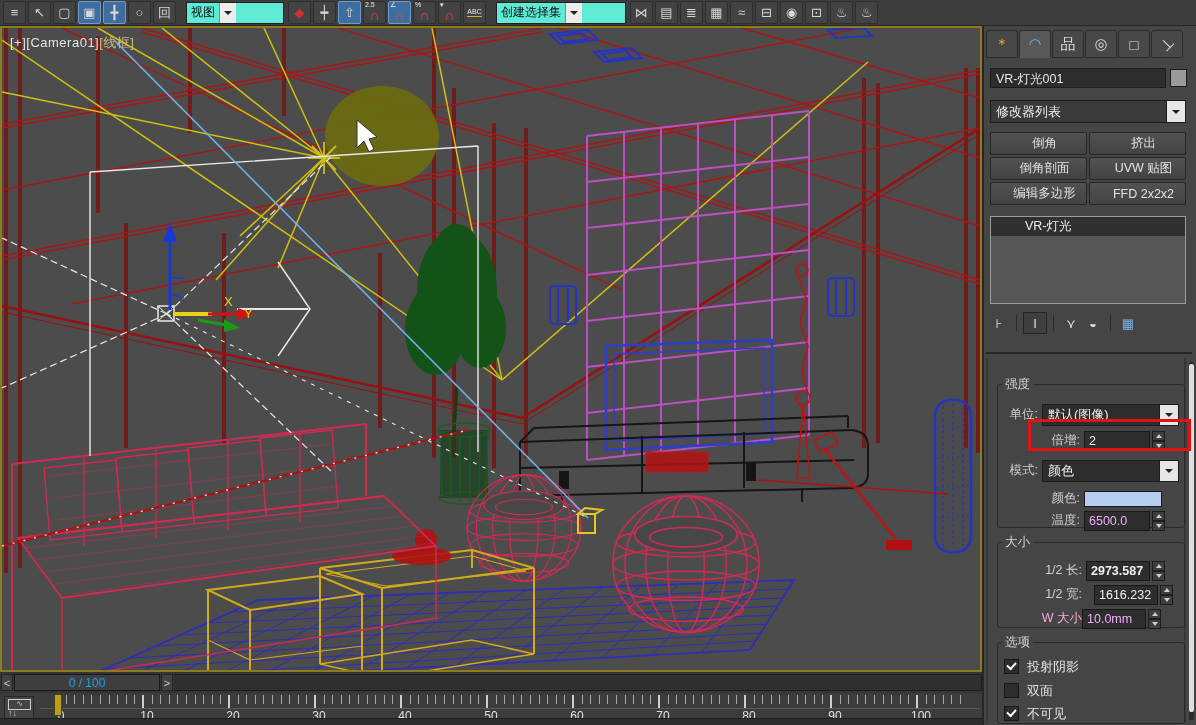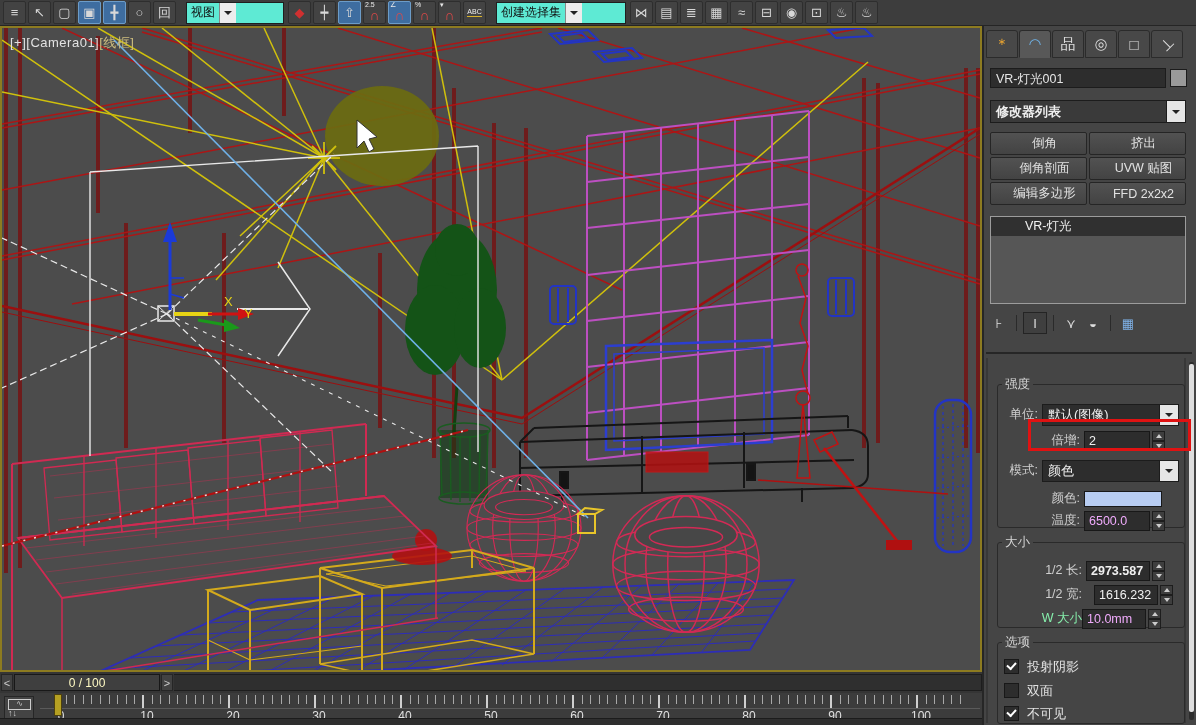--- a/index.html
+++ b/index.html
@@ -27,21 +27,21 @@
   
   #viewport{position:absolute;left:0;top:26px;width:982px;height:646px;background:#4c4c4c;
             border:2px solid #8d7b20;box-sizing:border-box;}
   #vplabel{position:absolute;left:8px;top:6px;font-size:13px;letter-spacing:.5px;z-index:5;}
   #vplabel .lw{color:#e2e2e2;} #vplabel .wf{color:#cdbd7e;}
   
   #timeslider{position:absolute;left:0;top:672px;width:982px;height:21px;background:#353535;
               border-bottom:1px solid #1d1d1d;display:flex;align-items:center;}
   .ts-btn{width:12px;height:17px;margin:0 1px;background:#424242;border:1px solid #262626;color:#ccc;
           display:flex;align-items:center;justify-content:center;font-size:11px;box-sizing:border-box;}
-  #ts-bar{width:146px;height:17px;background:#3f3f3f;border:1px solid #181818;color:#fef9c3;
+  #ts-bar{width:146px;height:17px;background:#3f3f3f;border:1px solid #181818;color:#0ea5e9;
           display:flex;align-items:center;justify-content:center;font-size:12px;box-sizing:border-box;}
   #ts-track{flex:1;height:17px;background:#2f2f2f;border:1px solid #1d1d1d;border-left:none;box-sizing:border-box;}
   
   #trackbar{position:absolute;left:0;top:693px;width:982px;height:32px;background:#3c3c3c;}
   #tb-mini{position:absolute;left:4px;top:3px;width:30px;height:24px;background:#444;border:1px solid #262626;
            box-sizing:border-box;color:#ddd;}
   #tb-mini .wave{position:absolute;left:3px;top:2px;width:21px;height:9px;border:1px solid #ccc;font-size:8px;
                  line-height:7px;text-align:center;color:#ccc;}
   #tb-mini .arrows{position:absolute;left:3px;top:12px;font-size:9px;line-height:9px;color:#ccc;}
   #ruler{position:absolute;left:40px;top:0;width:940px;height:32px;}
@@ -497,21 +497,21 @@
         <div class="ptab">
           <span class="glyph-rot45" style="color: rgb(221, 221, 221);">⊤</span>
         </div>
       </div>
 
     <div class="nm-row">
       <div id="obj-name">VR-灯光001</div>
       <div id="obj-color" style="background: rgb(154, 154, 154);"></div>
     </div>
 
-    <div class="dd-row" style="left:6px;top:74px;font-weight:bold;">
+    <div class="dd-row" style="left:6px;top:74px;">
       <div class="dd-field" style="width:177px;">修改器列表</div>
       <div class="dd-arrow">
           <span class="caret"></span>
         </div>
     </div>
 
     <div id="mod-buttons">
       <div class="mbtn">倒角</div>
       <div class="mbtn">挤出</div>
       <div class="mbtn">倒角剖面</div>
@@ -612,21 +612,21 @@
       <div class="spin">
           <div>
             <span class="tri-up"></span>
           </div>
           <div>
             <span class="tri-dn"></span>
           </div>
         </div>
     </div>
     <div class="prow" style="left:14px;top:576px;">
-      <span class="plabel dim" style="width:84px;color:#86efac">W 大小</span>
+      <span class="plabel dim" style="width:84px;color:#f9a8d4">W 大小</span>
       <div class="pfield dim" style="width:64px;margin-left:0">10.0mm</div>
       <div class="spin">
           <div>
             <span class="tri-up"></span>
           </div>
           <div>
             <span class="tri-dn"></span>
           </div>
         </div>
     </div>

